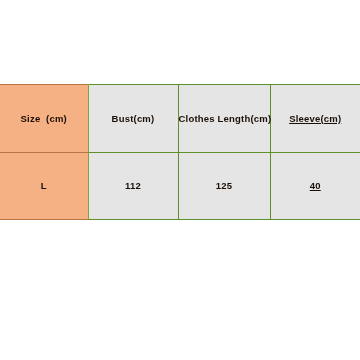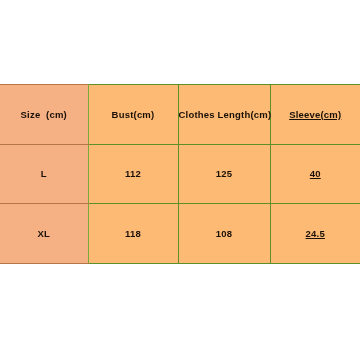--- a/index.html
+++ b/index.html
@@ -18,21 +18,21 @@
   #chart-wrap {
     position: absolute;
     left: 0;
     top: 84px;
     width: 360px;
     height: 188px;
   }
 
   table.size-chart {
     width: 360px;
-    height: 180px;
+    height: 136px;
     border-collapse: collapse;
     table-layout: fixed;
   }
 
   table.size-chart td {
     text-align: center;
     vertical-align: middle;
     font-size: 9.5px;
     font-weight: bold;
     color: #1a1008;
@@ -43,21 +43,21 @@
 
   
   td.size-col {
     background: #f5b183;
     border-top: 1px solid #b5764a;
     border-bottom: 1px solid #b5764a;
     border-right: 1px solid #7aa83c;
   }
   
   td.meas-col {
-    background: #fdba74;
+    background: #e5e5e5;
     border-top: 1px solid #5f8f28;
     border-bottom: 1px solid #5f8f28;
     border-right: 1px solid #5f8f28;
   }
   td.meas-col.last {
     border-right: none;
     text-decoration: underline;
   }
 
   tr.header-row td {
@@ -89,25 +89,19 @@
         <td class="meas-col last">Sleeve(cm)</td>
       </tr>
 
       <tr>
         <td class="size-col">L</td>
         <td class="meas-col">112</td>
         <td class="meas-col">125</td>
         <td class="meas-col last">40</td>
       </tr>
 
-      <tr>
-        <td class="size-col">XL</td>
-        <td class="meas-col">118</td>
-        <td class="meas-col">108</td>
-        <td class="meas-col last">24.5</td>
-      </tr>
 
 
 
 
     </tbody>
   </table>
 </div>
 
 </body></html>

